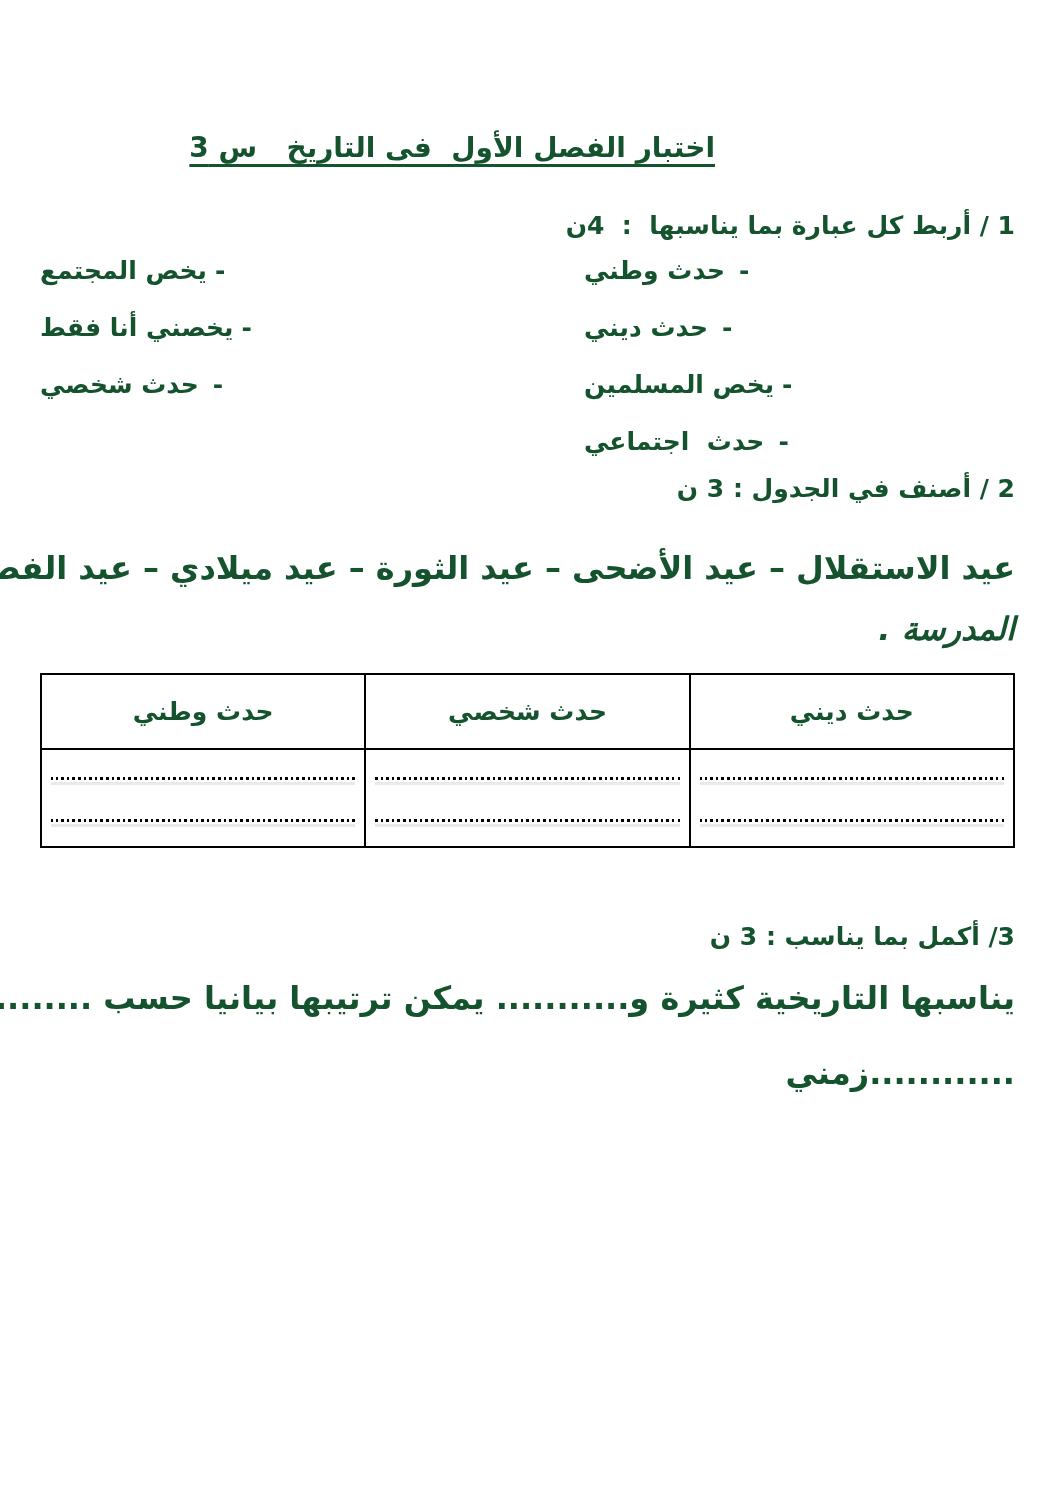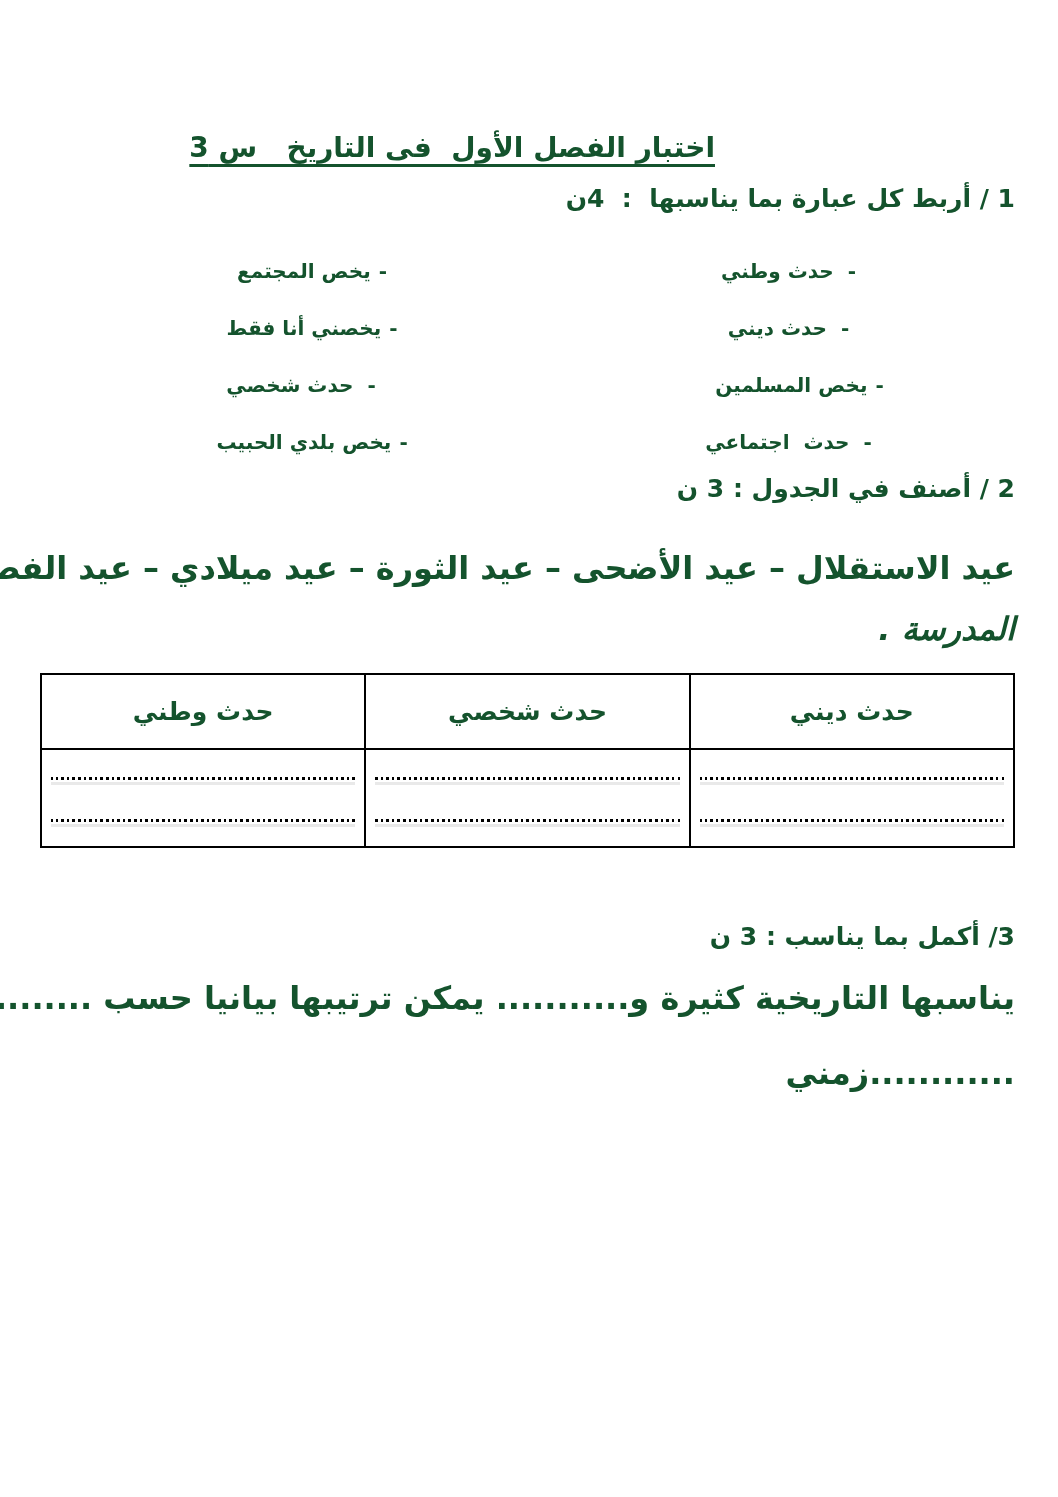--- a/index.html
+++ b/index.html
@@ -20,32 +20,32 @@
   .title-line{
     position:absolute;top:128px;right:343px;
     font-size:28px;line-height:40px;white-space:pre;
     text-decoration:underline;
     text-decoration-thickness:3px;
     text-underline-offset:7px;
   }
 
   
   .sec-header{font-size:25px;line-height:34px;white-space:pre;text-align:right;}
-  .q1-header{top:182px;}
+  .q1-header{top:209px;}
   .q2-header{top:472px;}
   .q3-header{top:920px;}
 
   
   .match-grid{
     top:254px;
     display:grid;
     grid-template-columns:44.2% 55.8%;
     grid-auto-rows:57px;
   }
-  .match-cell{font-size:20px;line-height:34px;white-space:pre;text-align:center;}
+  .match-cell{font-size:25px;line-height:34px;white-space:pre;text-align:left;}
   .term-cell{padding-right:22px;}
   .def-cell{padding-right:0;}
   .dash{display:inline-block;margin-left:14px;}
   .def-cell .dash{margin-left:8px;}
 
   
   .para-line{font-size:32px;line-height:34px;white-space:pre;text-align:right;}
   .q2-line1{top:551px;}
   .q2-line2{top:612px;font-style:italic;}
 
@@ -88,21 +88,20 @@
     <div class="match-cell term-cell"><span class="dash">-</span><span>حدث وطني</span></div>
     <div class="match-cell def-cell"><span class="dash">-</span><span>يخص المجتمع</span></div>
 
     <div class="match-cell term-cell"><span class="dash">-</span><span>حدث ديني</span></div>
     <div class="match-cell def-cell"><span class="dash">-</span><span>يخصني أنا فقط</span></div>
 
     <div class="match-cell def-cell"><span class="dash">-</span><span>يخص المسلمين</span></div>
     <div class="match-cell term-cell"><span class="dash">-</span><span>حدث شخصي</span></div>
 
     <div class="match-cell term-cell"><span class="dash">-</span><span>حدث  اجتماعي</span></div>
-    <div class="match-cell def-cell"><span class="dash">-</span><span>يخص بلدي الحبيب</span></div>
   </div>
 
   <div class="abs sec-header q2-header">2 / أصنف في الجدول : 3 ن</div>
   <div class="abs para-line q2-line1">عيد الاستقلال – عيد الأضحى – عيد الثورة – عيد ميلادي – عيد الفطر – دخولي إلى</div>
   <div class="abs para-line q2-line2">المدرسة .</div>
 
   <table class="cls-table">
     <thead>
       <tr>
         <th>حدث ديني</th>

